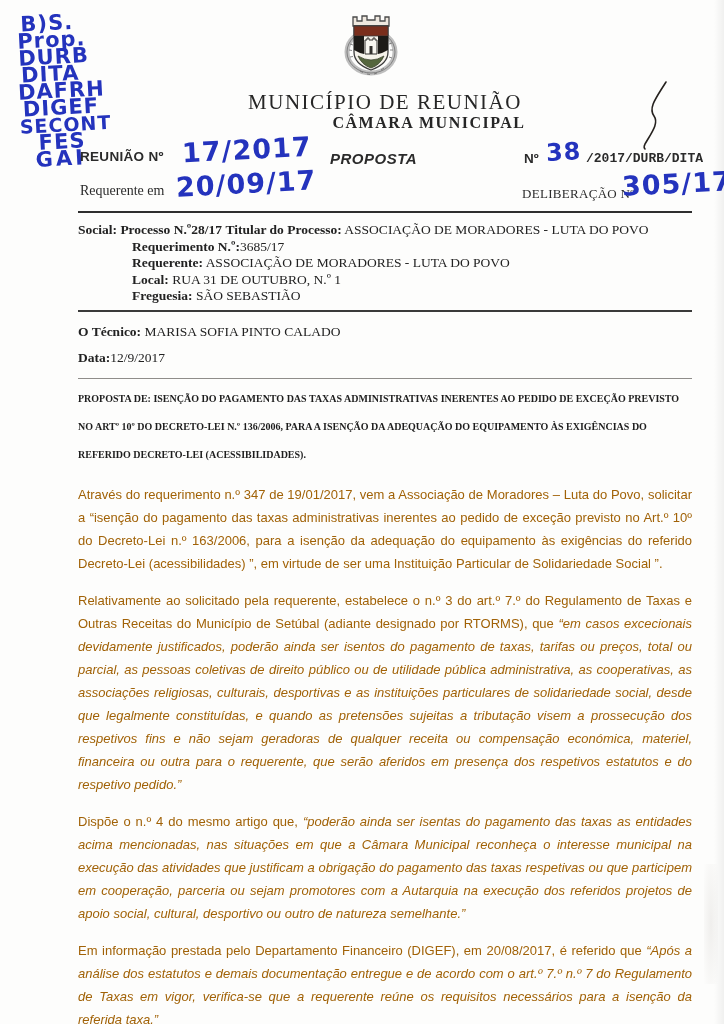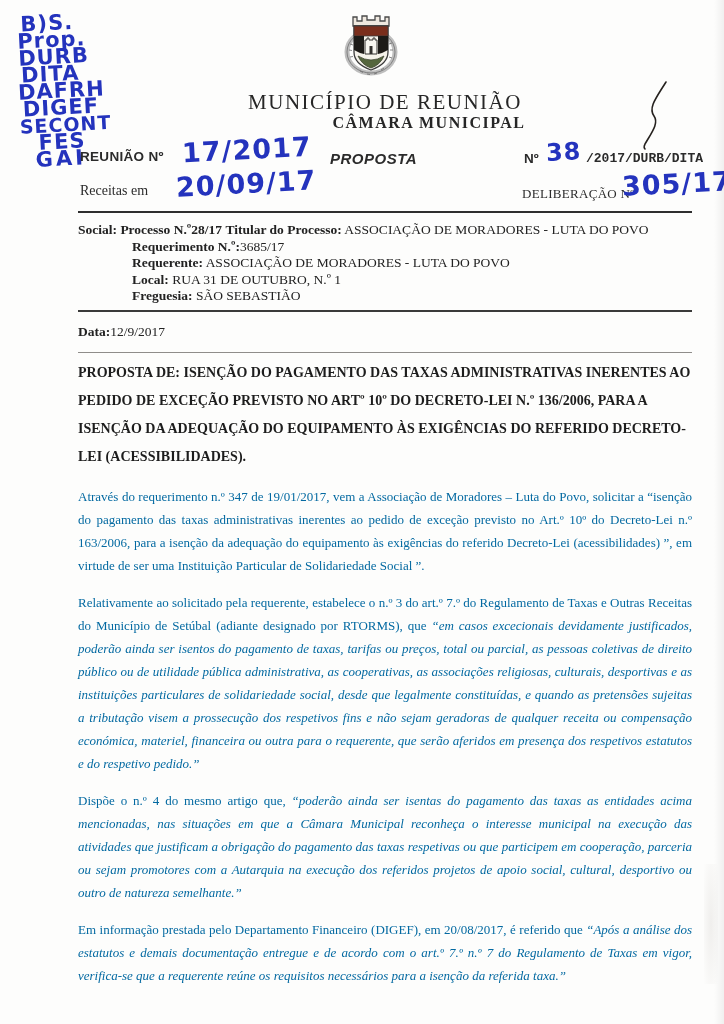--- a/index.html
+++ b/index.html
@@ -67,26 +67,26 @@
 
   
   .doc{position:absolute;left:78px;top:222px;width:614px;}
   .assunto{font-size:13.5px;line-height:16.5px;color:#222;}
   .assunto .cont{padding-left:54px;}
   .b{font-weight:700;}
   .hr2{height:2px;background:#3a3a3a;margin:5px 0 7px 0;}
   .hr3{height:1.5px;background:#8f8d8a;margin:7px 0 6px 0;}
   .tecnico,.data-line{font-size:13.5px;line-height:26px;color:#222;}
   .proposal{
-    font-size:14px;font-weight:700;line-height:28px;color:#1d1d1d;
+    font-size:10px;font-weight:700;line-height:28px;color:#1d1d1d;
     margin:4px 0 10px 0;text-align:left;
   }
   .bodypara{
-    font-family:Liberation Serif, serif;font-size:13px;line-height:23px;
-    color:#0369a1;text-align:justify;margin:0 0 14px 0;
+    font-family:Liberation Sans, sans-serif;font-size:13px;line-height:23px;
+    color:#a16207;text-align:justify;margin:0 0 14px 0;
   }
   .bodypara.first{margin-top:14px;}
   .it{font-style:italic;}
 </style>
 </head>
 <body>
 
 <div class="page">
 
   <div class="margin-notes">
@@ -136,21 +136,21 @@
 
   <svg class="flourish" width="44" height="80" viewBox="0 0 44 80">
     <path d="M34 4 C24 20 16 30 22 38 C27 45 20 54 13 66 C12 68 12 70 13 71" fill="none" stroke="#26221f" stroke-width="1.6" stroke-linecap="round"></path>
   </svg>
 
   <div class="hdr-title">MUNICÍPIO DE REUNIÃO</div>
   <div class="hdr-sub">CÂMARA MUNICIPAL</div>
 
   <span class="f-reuniao lbl-sans">REUNIÃO Nº</span>
   <span class="h-reuniao hand">17/2017</span>
-  <span class="f-realizada">Receitas em</span>
+  <span class="f-realizada">Requerente em</span>
   <span class="h-realizada hand">20/09/17</span>
   <span class="f-proposta lbl-sans">PROPOSTA</span>
   <span class="f-num lbl-sans">Nº</span>
   <span class="h-num hand">38</span>
   <span class="f-numsuffix lbl-sans">/2017/DURB/DITA</span>
   <span class="f-delib">DELIBERAÇÃO Nº</span>
   <span class="h-delib hand">305/17</span>
 
   <div class="rule rule-1"></div>
 
@@ -175,20 +175,24 @@
         <span>RUA 31 DE OUTUBRO, N.º 1</span>
       </div>
       <div class="cont">
         <span class="b">Freguesia:</span>
         <span>SÃO SEBASTIÃO</span>
       </div>
     </div>
 
     <div class="hr2"></div>
 
+    <div class="tecnico">
+      <span class="b">O Técnico:</span>
+      <span>MARISA SOFIA PINTO CALADO</span>
+    </div>
     <div class="data-line">
       <span class="b">Data:</span><span>12/9/2017</span>
     </div>
 
     <div class="hr3"></div>
 
     <div class="proposal">PROPOSTA DE: ISENÇÃO DO PAGAMENTO DAS TAXAS ADMINISTRATIVAS INERENTES AO PEDIDO DE EXCEÇÃO PREVISTO NO ARTº 10º DO DECRETO-LEI N.º 136/2006, PARA A ISENÇÃO DA ADEQUAÇÃO DO EQUIPAMENTO ÀS EXIGÊNCIAS DO REFERIDO DECRETO-LEI (ACESSIBILIDADES).</div>
 
     <p class="bodypara first">
       <span>Através do requerimento n.º 347 de 19/01/2017, vem a Associação de Moradores – Luta do Povo, solicitar a “isenção do pagamento das taxas administrativas inerentes ao pedido de exceção previsto no Art.º 10º do Decreto-Lei n.º 163/2006, para a isenção da adequação do equipamento às exigências do referido Decreto-Lei (acessibilidades) ”, em virtude de ser uma Instituição Particular de Solidariedade Social ”.</span>

